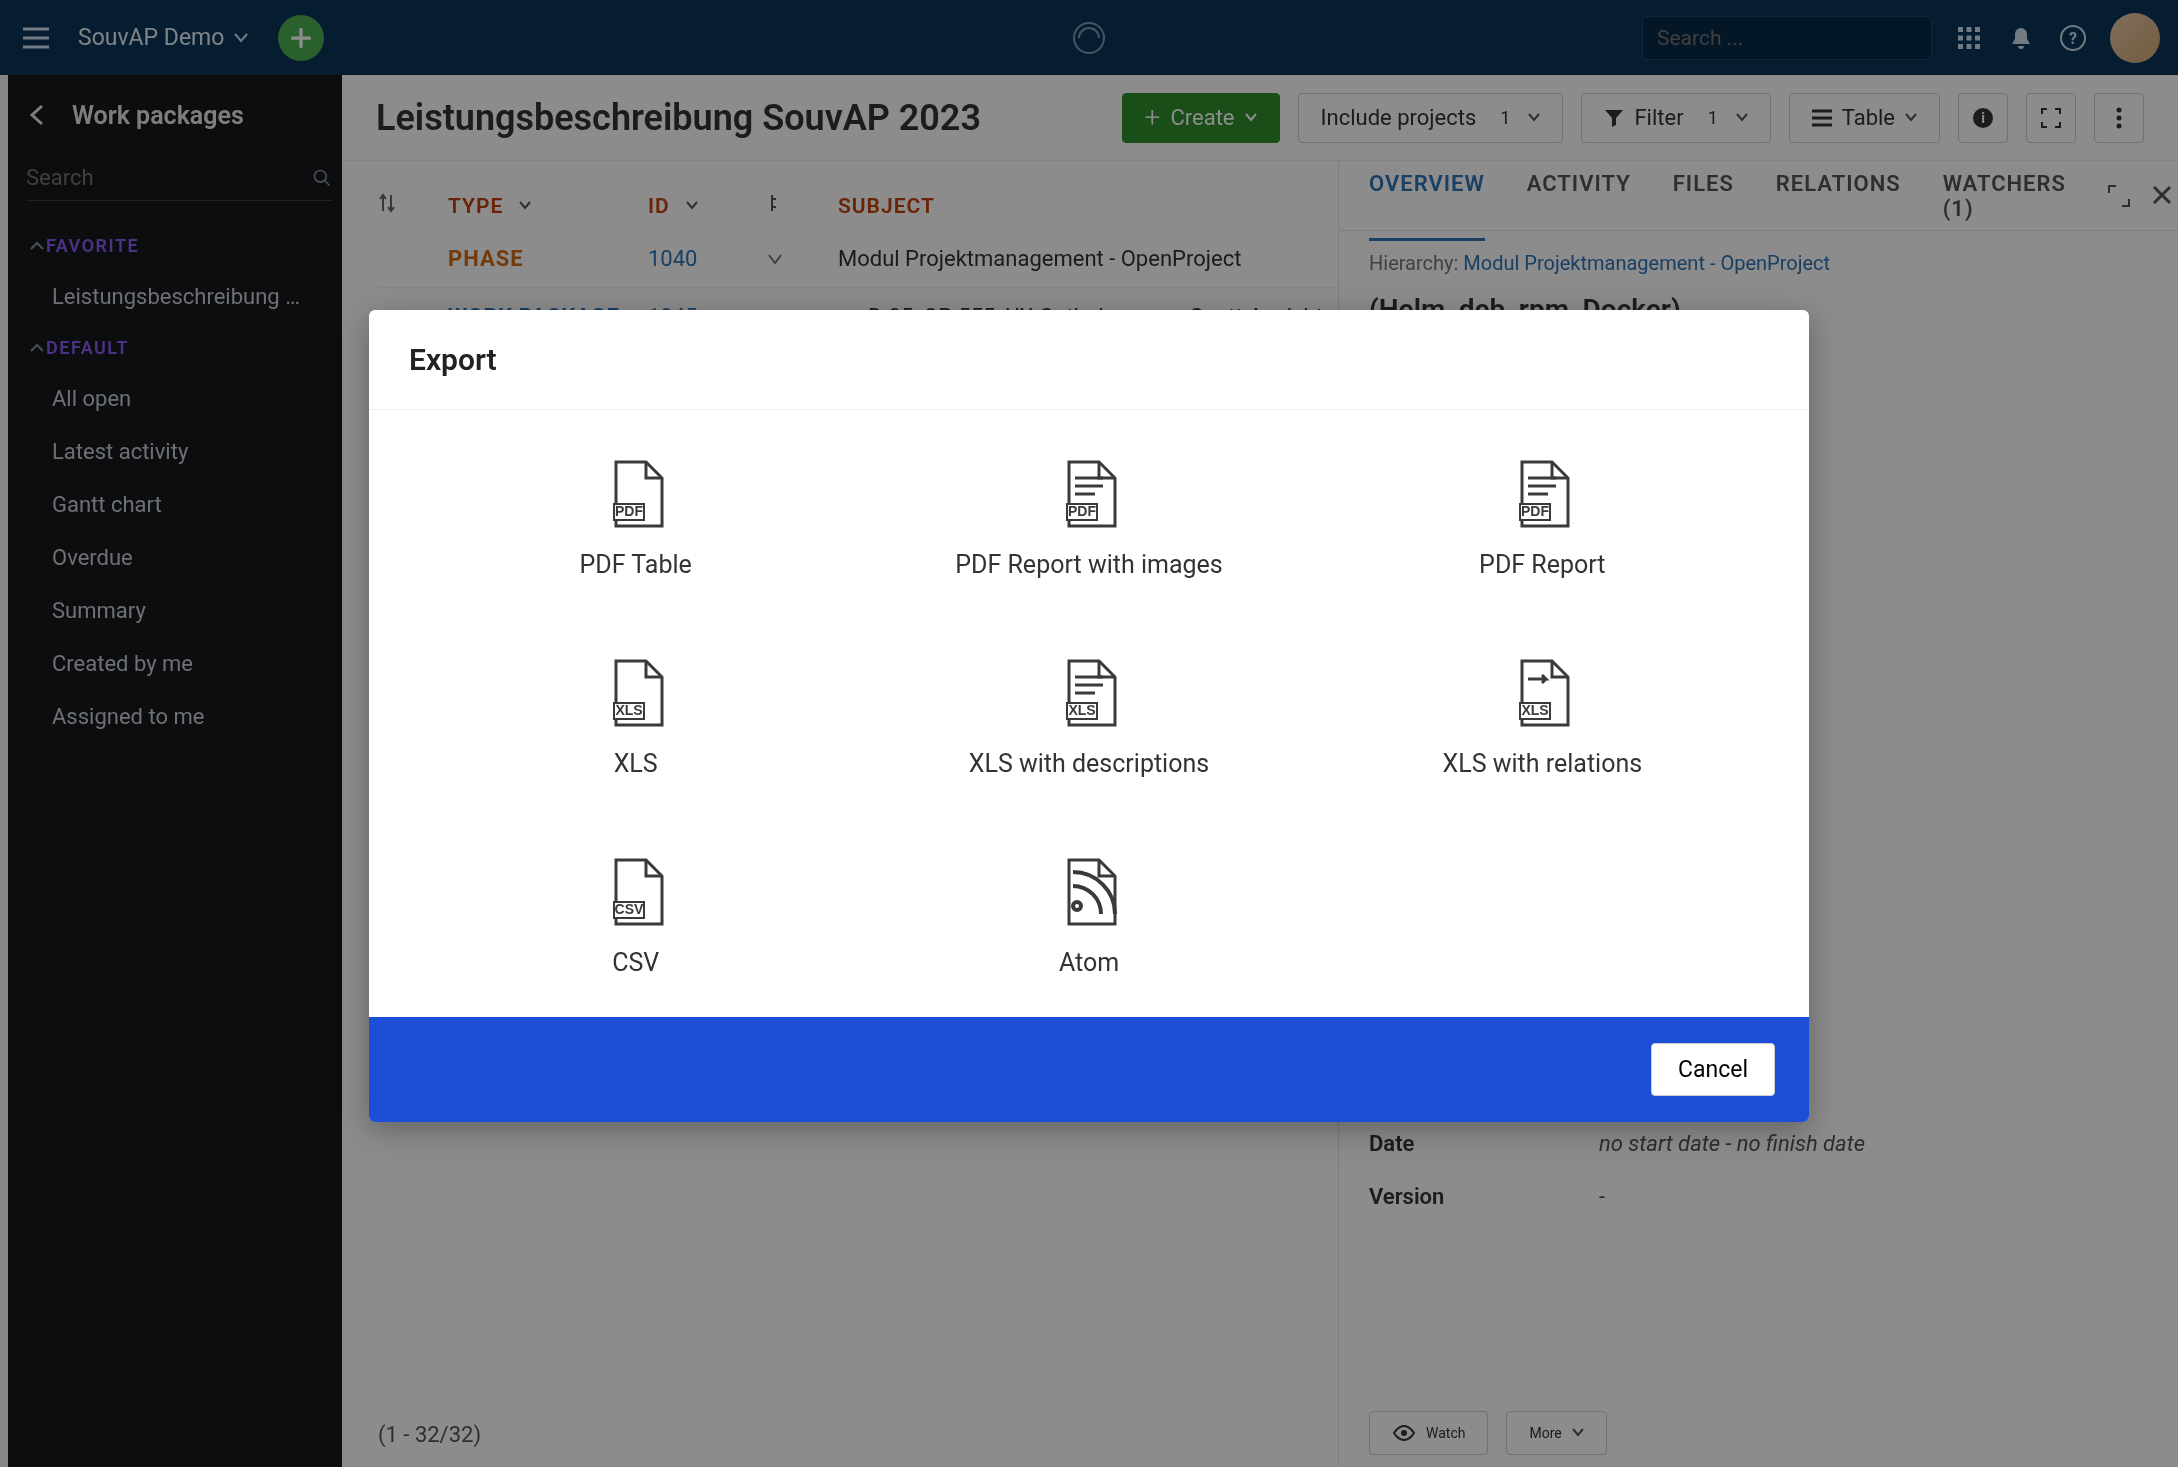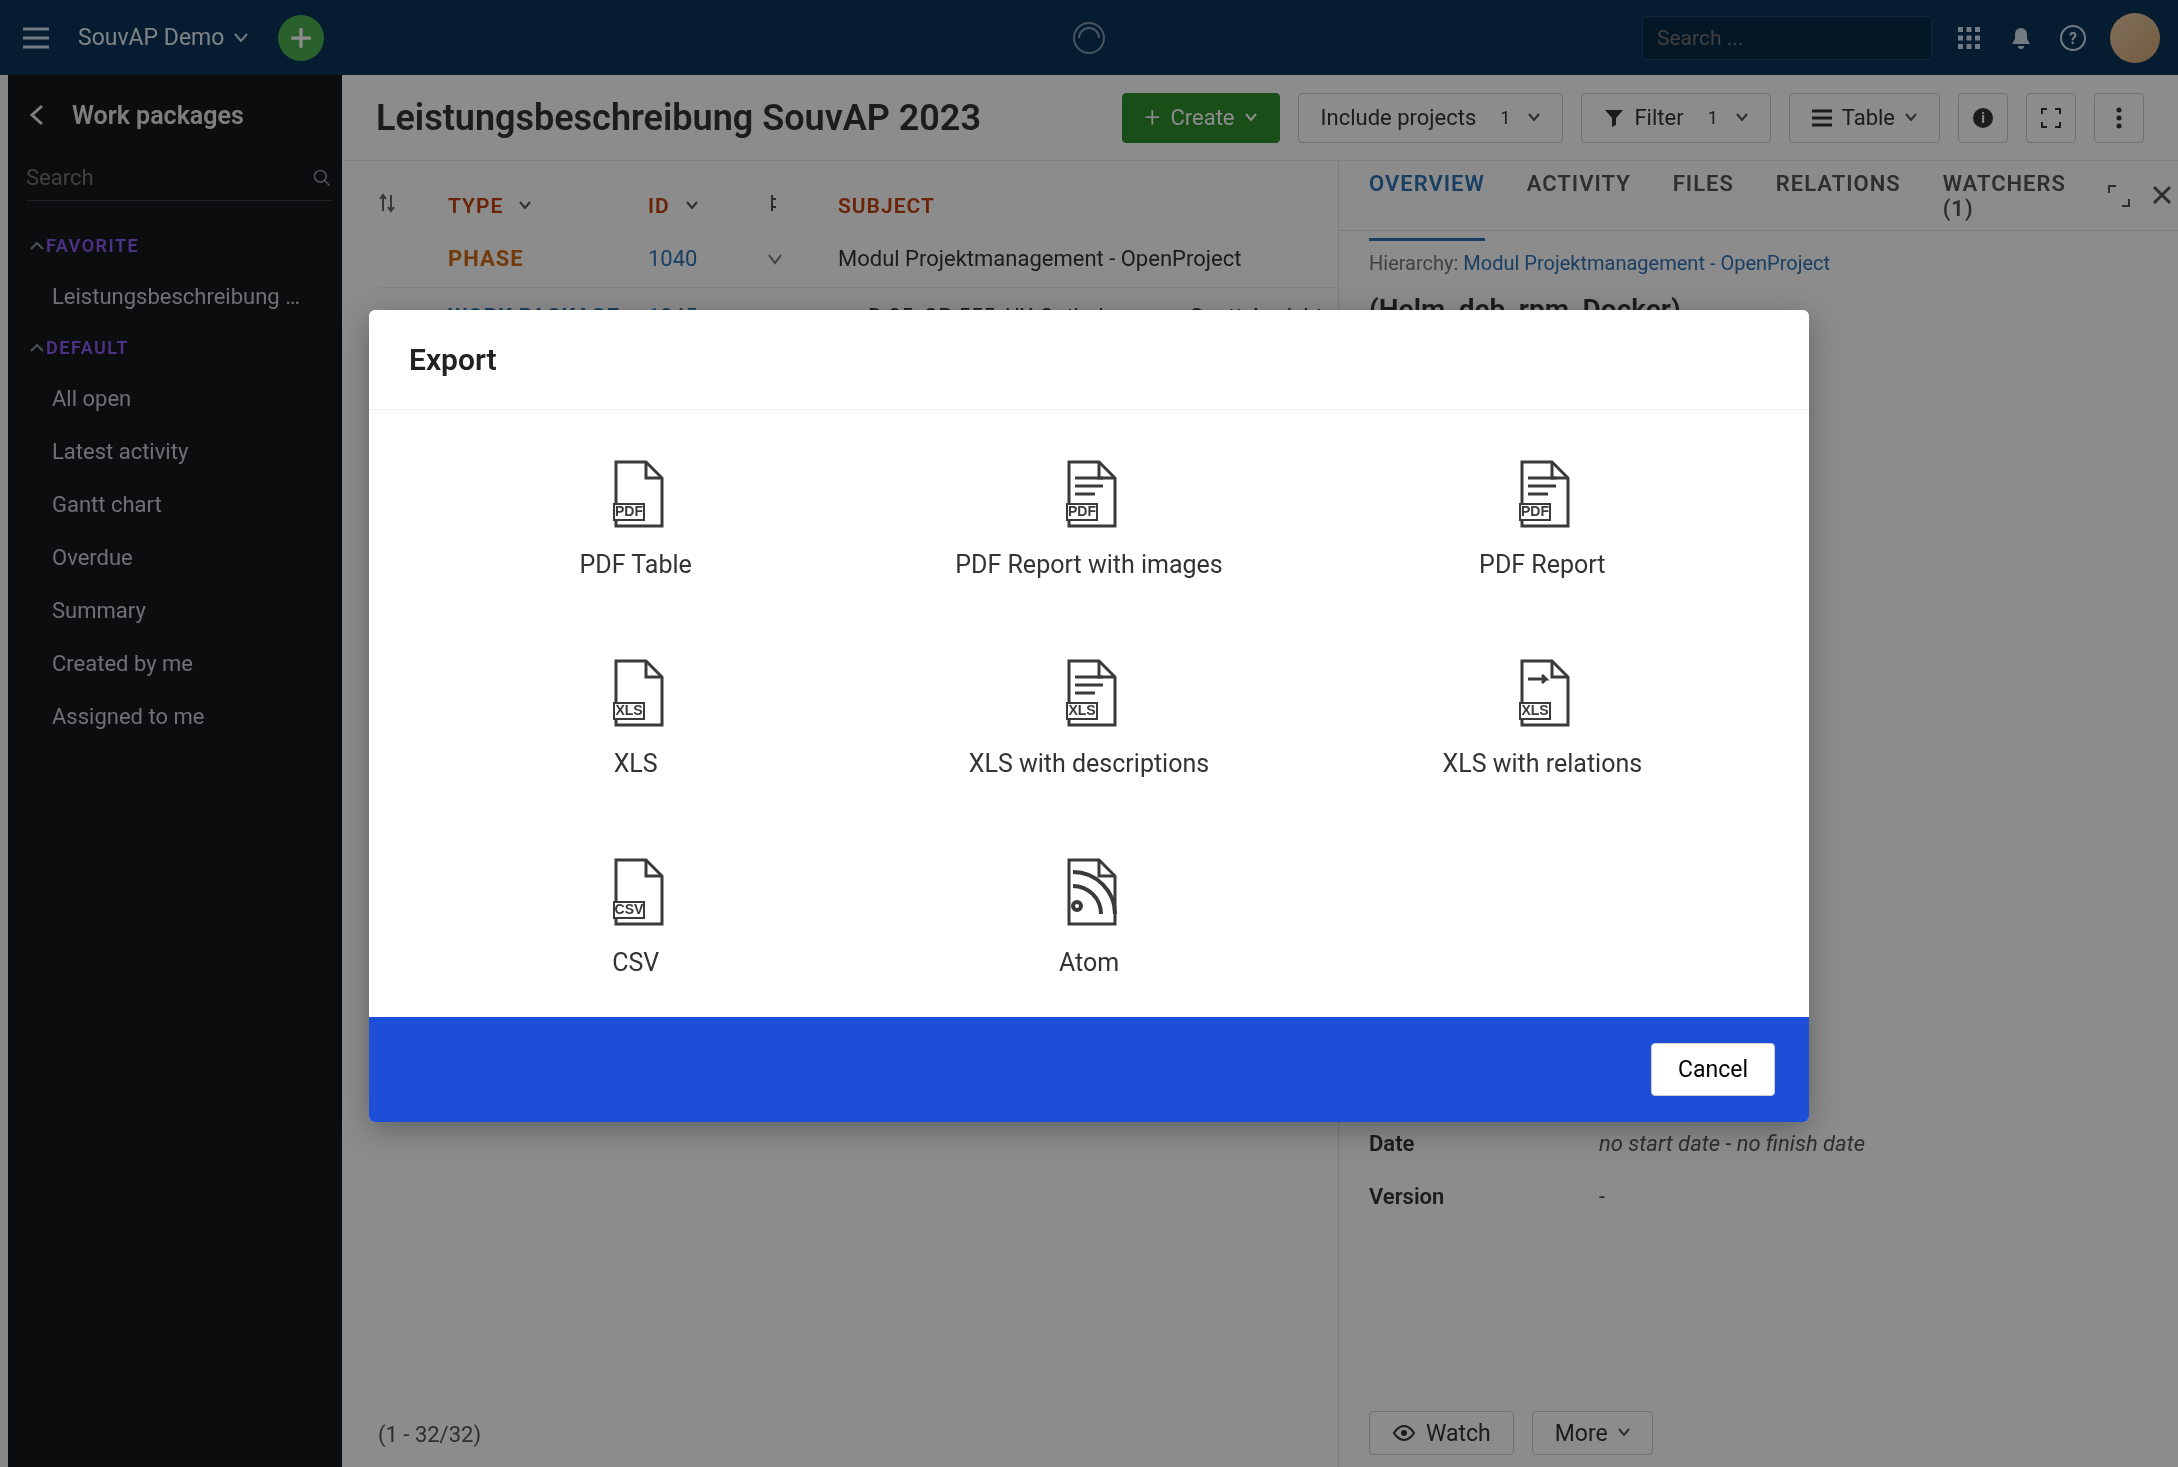--- a/index.html
+++ b/index.html
@@ -61,21 +61,21 @@
 .detail-body .hier { font-size:20px; color:#777; margin-bottom:18px; }
 .detail-body .hier a { color:#2f73b5; text-decoration:none; }
 .detail-body .wp-title { font-size:28px; font-weight:600; margin-bottom:16px; }
 .detail-body .created { color:#777; font-size:20px; margin-bottom:26px; }
 .detail-body .assignee-btn { display:inline-block; border:1px solid #ccc; border-radius:4px; padding:10px 18px; font-size:20px; cursor:pointer; }
 .detail-fieldrow { display:flex; padding:14px 0; }
 .detail-fieldrow .label { width:230px; font-weight:600; color:#333; }
 .detail-fieldrow .value { color:#555; font-style:italic; }
 .detail-fieldrow .value.normal { font-style:normal; color:#2f73b5; }
 .detail-footer { position:absolute; bottom:12px; left:30px; display:flex; gap:18px; }
-.detail-footer .btn { height:44px; font-size:23px; }
+.detail-footer .btn { height:44px; font-size:14px; }
 
 
 .overlay { position:absolute; inset:0; background:rgba(0,0,0,0.45); display:flex; align-items:flex-start; justify-content:center; padding-top:310px; }
 .modal { width:1440px; background:#fff; border-radius:6px; box-shadow:0 8px 30px rgba(0,0,0,.3); overflow:hidden; }
 .modal-head { padding:32px 40px; border-bottom:1px solid #eee; font-size:30px; font-weight:600; color:#222; }
 .modal-body { padding:50px 40px 40px; }
 .export-grid { display:grid; grid-template-columns: repeat(3, 1fr); row-gap:80px; }
 .export-item { display:flex; flex-direction:column; align-items:center; gap:18px; cursor:pointer; }
 .export-item .elabel { font-size:25px; color:#333; }
 .modal-foot { background:#1d4ed8; padding:26px 34px; display:flex; justify-content:flex-end; }

